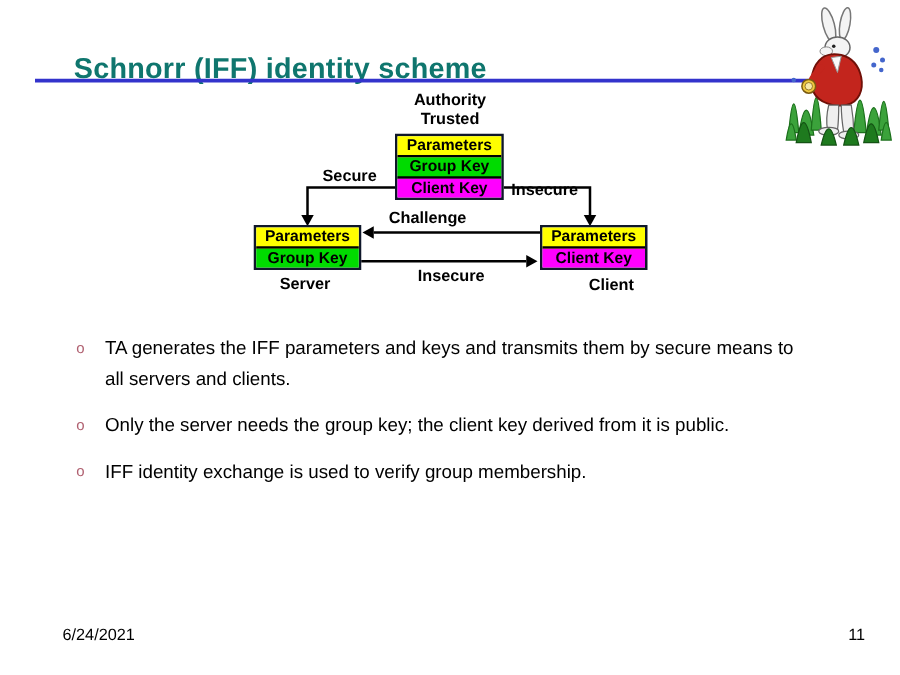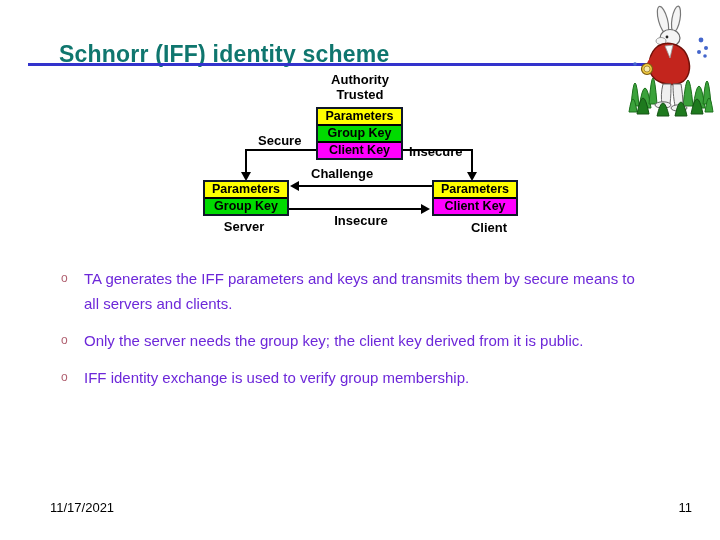--- a/index.html
+++ b/index.html
@@ -41,21 +41,21 @@
   .insecure-label{left:409px;top:134px;margin-top:10px;}
   .challenge-label{left:311px;top:166px;width:100px;}
   .response-label{left:311px;top:213px;width:100px;text-align:center;}
   .connectors{position:absolute;left:0;top:0;pointer-events:none;}
   
   .bullets{position:absolute;left:61px;top:266px;width:578px;}
   .bullet{display:flex;margin-bottom:12px;}
   .bullet-marker{
     flex:0 0 23px;width:23px;font-size:12px;line-height:25px;color:#b06070;
   }
-  .bullet-text{font-size:15px;line-height:25px;color:#6d28d9;}
+  .bullet-text{font-size:15px;line-height:25px;color:#000000;}
   
   .footer-date{position:absolute;left:50px;top:500px;font-size:13px;}
   .page-number{position:absolute;right:28px;top:500px;font-size:13px;}
 </style>
 </head>
 <body>
 
 <div class="slide">
 
   <div class="title">Schnorr (IFF) identity scheme</div>
@@ -161,16 +161,16 @@
     <div class="bullet">
       <span class="bullet-marker">o</span>
       <div class="bullet-text">Only the server needs the group key; the client key derived from it is public.</div>
     </div>
     <div class="bullet">
       <span class="bullet-marker">o</span>
       <div class="bullet-text">IFF identity exchange is used to verify group membership.</div>
     </div>
   </div>
 
-  <div class="footer-date">11/17/2021</div>
+  <div class="footer-date">6/24/2021</div>
   <div class="page-number">11</div>
 
 </div>
 
 </body></html>

